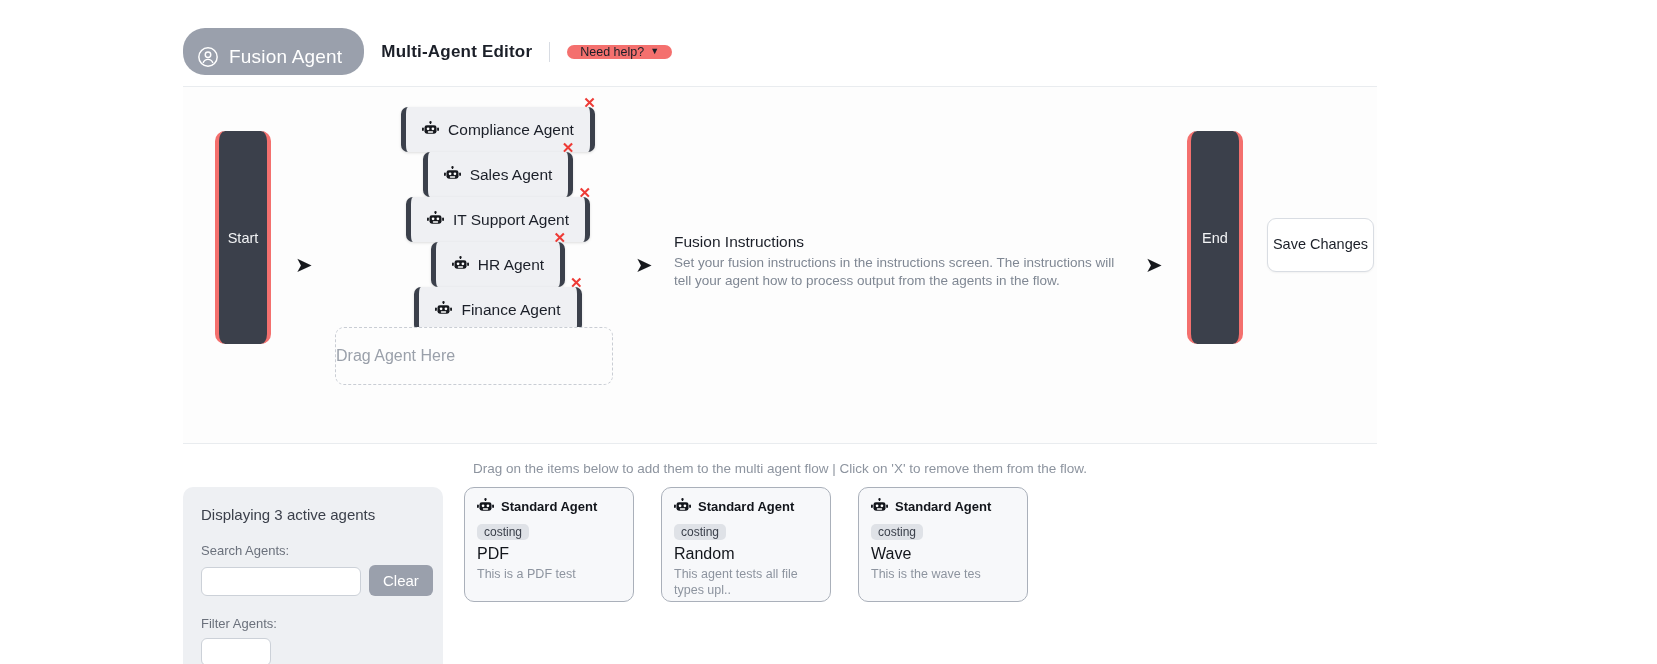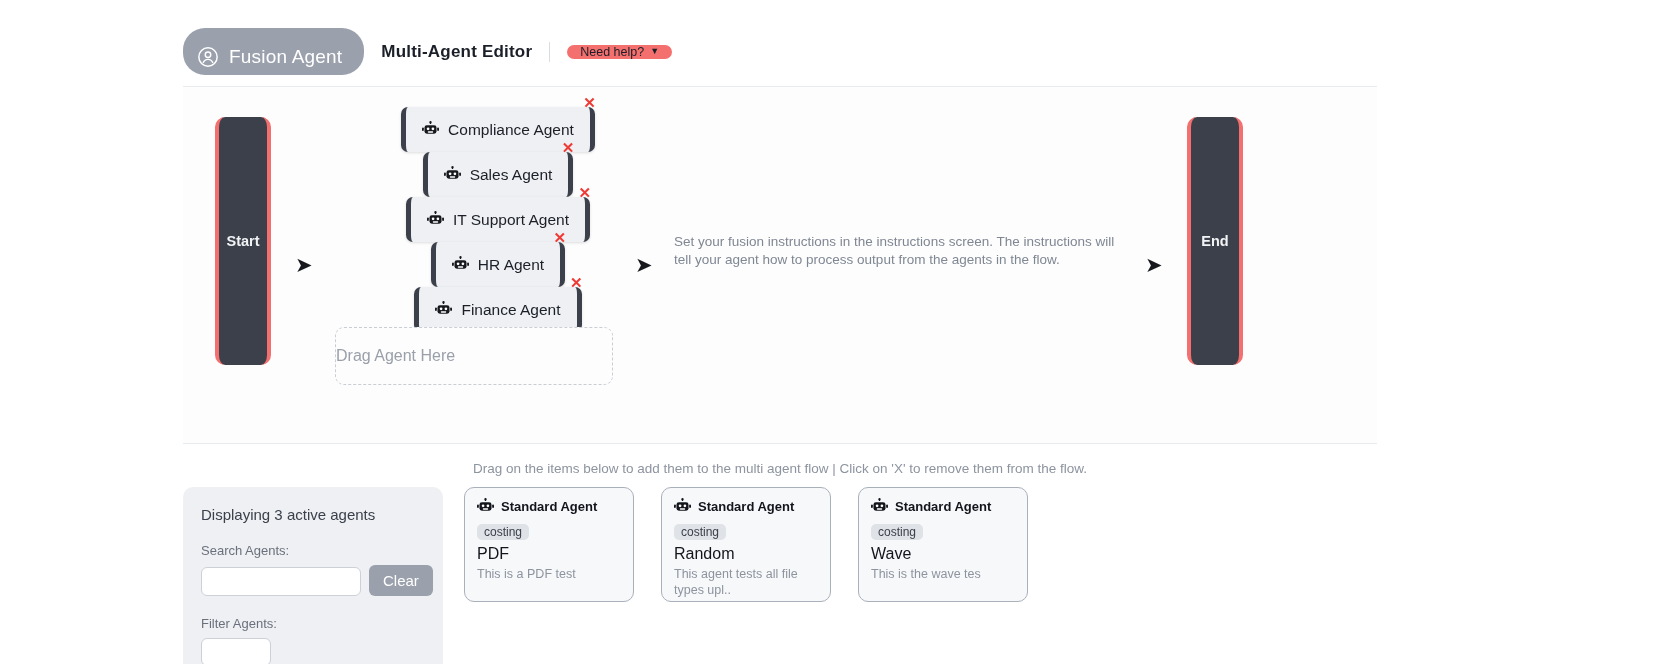--- a/index.html
+++ b/index.html
@@ -39,27 +39,26 @@
   .caret{font-size:9px;line-height:1;}
 
   
   .canvas{
     position:absolute;left:183px;top:86px;width:1194px;height:356px;
     border-top:1px solid #e9ecef;
     border-bottom:1px solid #e9ecef;
     background:#fdfdfd;
   }
   .terminal{
-    position:absolute;top:30px;width:56px;height:248px;
+    position:absolute;top:44px;width:56px;height:213px;
     background:#3b404b;border-radius:10px;
     border-left:4px solid #f4706e;border-right:4px solid #f4706e;
     color:#f2f3f5;font-size:14.5px;
     display:flex;align-items:center;justify-content:center;
     box-sizing:border-box;
-    font-weight:bold;
   }
   .terminal.start{left:32px;}
   .terminal.end{left:1004px;}
 
   .arrow{
     position:absolute;font-size:21px;color:#16181d;line-height:1;
     user-select:none;
   }
   .arrow.a1{left:112px;top:167px;}
   .arrow.a2{left:452px;top:167px;}
@@ -288,29 +287,33 @@
 
     </div>
 
     <div class="dropzone">
       <span>Drag Agent Here</span>
     </div>
 
     <div class="arrow a2">➤</div>
 
     <div class="fusion-note">
+      <h3>Fusion Instructions</h3>
       <p>Set your fusion instructions in the instructions screen. The instructions will tell your agent how to process output from the agents in the flow.</p>
     </div>
 
     <div class="arrow a3">➤</div>
 
     <div class="terminal end">
       <span>End</span>
     </div>
 
+    <div class="save-btn">
+      <span>Save Changes</span>
+    </div>
 
   </div>
 
   <div class="drag-hint">Drag on the items below to add them to the multi agent flow | Click on 'X' to remove them from the flow.</div>
 
   <div class="side-panel">
     <div class="panel-count">Displaying 3 active agents</div>
     <div class="panel-label">Search Agents:</div>
     <div class="search-row">
       <input class="search-input" type="text" value="" placeholder="" style="">

